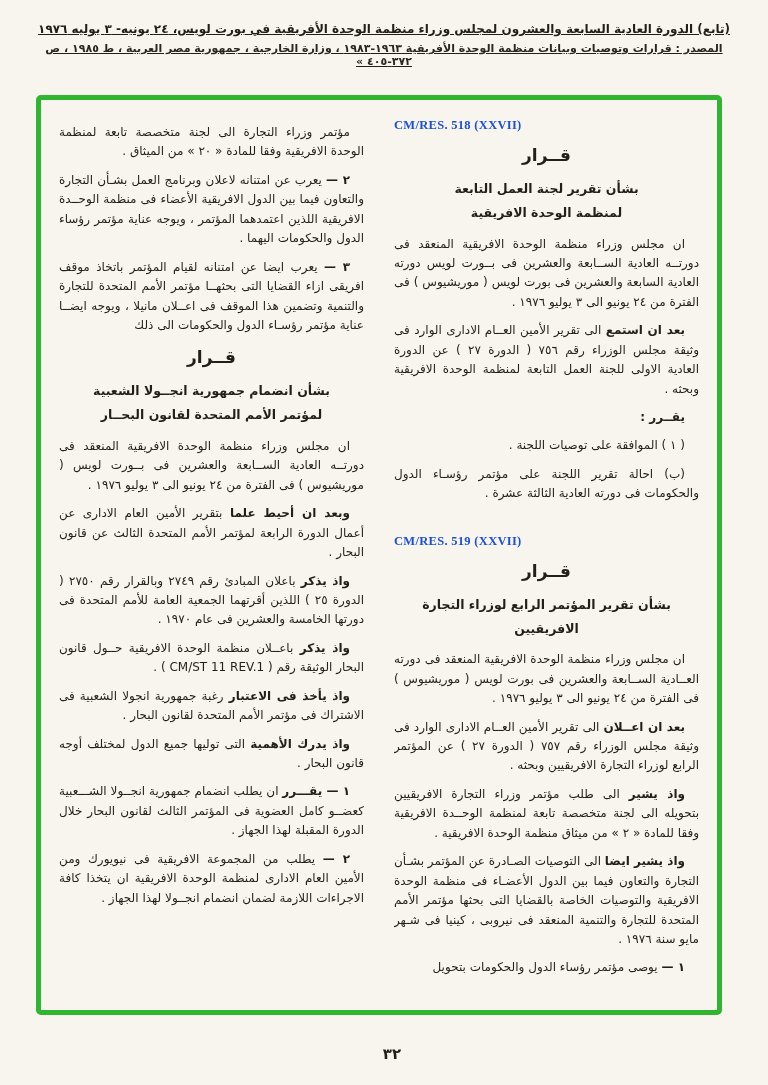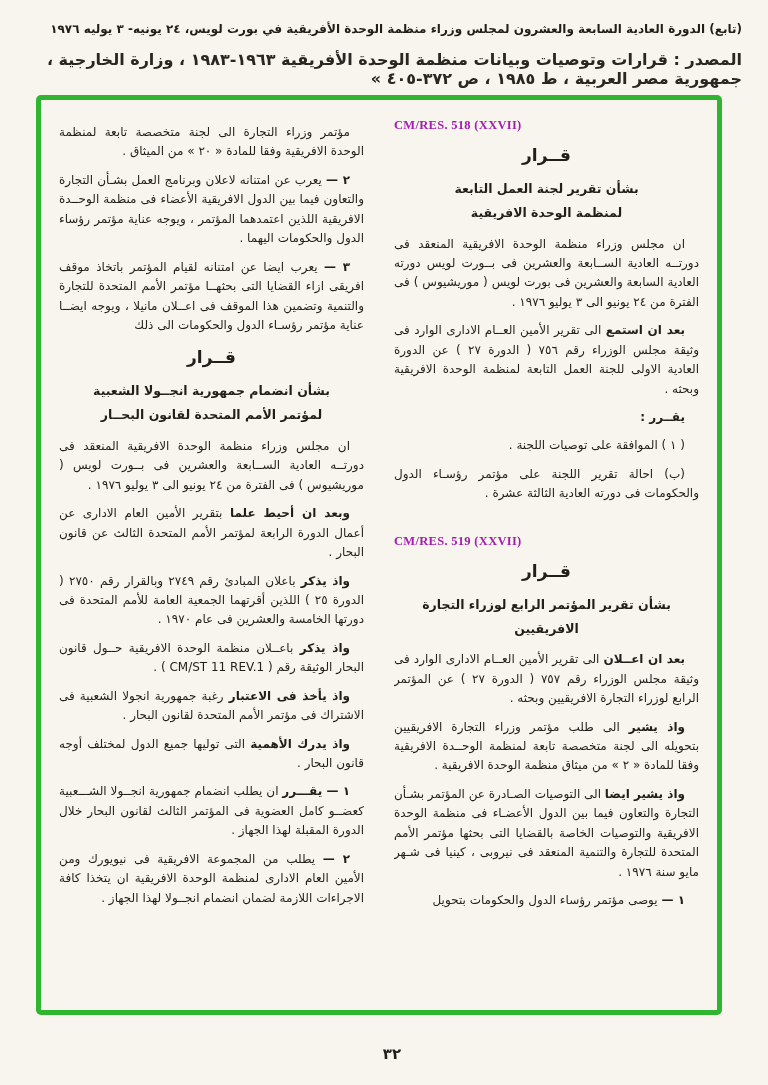--- a/index.html
+++ b/index.html
@@ -7,31 +7,33 @@
     width:768px;height:1085px;
     background:#f7f5ed;
     font-family:"DejaVu Sans", sans-serif;
     color:#221f1b;
     position:relative;
     overflow:hidden;
   }
   
   .page-header{
     direction:rtl;
+    text-align:center;
     padding:20px 26px 0 26px;
+    text-decoration:underline;
   }
   .header-line1{
     font-size:12px;
     font-weight:bold;
     line-height:1.5;
   }
   .header-line2{
-    font-size:16px;
+    font-size:11px;
     font-weight:bold;
-    margin-top:12px;
+    margin-top:4px;
     color:#2a2622;
   }
   
   .green-frame{
     position:absolute;
     left:36px; top:95px;
     width:686px; height:920px;
     border:5px solid #2fb52f;
     border-radius:5px;
     box-sizing:border-box;
@@ -52,21 +54,21 @@
   }
   
   .block-code{
     direction:ltr;
     text-align:left;
     font-family:"Liberation Serif", serif;
     font-weight:bold;
     font-size:12.5px;
     letter-spacing:.3px;
     margin:30px 0 4px 0;
-    color:#a21caf;
+    color:#1d4ed8;
   }
   .block-code.first{ margin-top:4px; }
   .block-heading{
     text-align:center;
     font-weight:bold;
     font-size:17px;
     margin:12px 0 10px 0;
   }
   .block-subject{
     text-align:center;
@@ -113,20 +115,21 @@
         <div class="block-para">ان مجلس وزراء منظمة الوحدة الافريقية المنعقد فى دورتــه العادية الســابعة والعشرين فى بــورت لويس دورته العادية السابعة والعشرين فى بورت لويس ( موريشيوس ) فى الفترة من ٢٤ يونيو الى ٣ يوليو ١٩٧٦ .</div>
         <div class="block-para"><span class="lead">بعد ان استمع</span> الى تقرير الأمين العــام الادارى الوارد فى وثيقة مجلس الوزراء رقم ٧٥٦ ( الدورة ٢٧ ) عن الدورة العادية الاولى للجنة العمل التابعة لمنظمة الوحدة الافريقية وبحثه .</div>
         <div class="block-para"><span class="lead">يقــرر :</span></div>
         <div class="block-para">( ١ ) الموافقة على توصيات اللجنة .</div>
         <div class="block-para">(ب) احالة تقرير اللجنة على مؤتمر رؤسـاء الدول والحكومات فى دورته العادية الثالثة عشرة .</div>
         <div class="block-code">CM/RES. 519 (XXVII)</div>
         <div class="block-heading">قــرار</div>
         <div class="block-subject">
           <div>بشأن تقرير المؤتمر الرابع لوزراء التجارة الافريقيين</div>
         </div>
+        <div class="block-para">ان مجلس وزراء منظمة الوحدة الافريقية المنعقد فى دورته العــادية الســابعة والعشرين فى بورت لويس ( موريشيوس ) فى الفترة من ٢٤ يونيو الى ٣ يوليو ١٩٧٦ .</div>
         <div class="block-para"><span class="lead">بعد ان اعــلان</span> الى تقرير الأمين العــام الادارى الوارد فى وثيقة مجلس الوزراء رقم ٧٥٧ ( الدورة ٢٧ ) عن المؤتمر الرابع لوزراء التجارة الافريقيين وبحثه .</div>
         <div class="block-para"><span class="lead">واذ يشير</span> الى طلب مؤتمر وزراء التجارة الافريقيين بتحويله الى لجنة متخصصة تابعة لمنظمة الوحــدة الافريقية وفقا للمادة « ٢ » من ميثاق منظمة الوحدة الافريقية .</div>
         <div class="block-para"><span class="lead">واذ يشير ايضا</span> الى التوصيات الصـادرة عن المؤتمر بشـأن التجارة والتعاون فيما بين الدول الأعضـاء فى منظمة الوحدة الافريقية والتوصيات الخاصة بالقضايا التى بحثها مؤتمر الأمم المتحدة للتجارة والتنمية المنعقد فى نيروبى ، كينيا فى شـهر مايو سنة ١٩٧٦ .</div>
         <div class="block-para"><span class="lead">١ —</span> يوصى مؤتمر رؤساء الدول والحكومات بتحويل</div>
       </div>
     <div class="column" id="col-left">
         <div class="block-para">مؤتمر وزراء التجارة الى لجنة متخصصة تابعة لمنظمة الوحدة الافريقية وفقا للمادة « ٢٠ » من الميثاق .</div>
         <div class="block-para"><span class="lead">٢ —</span> يعرب عن امتنانه لاعلان وبرنامج العمل بشـأن التجارة والتعاون فيما بين الدول الافريقية الأعضاء فى منظمة الوحــدة الافريقية اللذين اعتمدهما المؤتمر ، ويوجه عناية مؤتمر رؤساء الدول والحكومات اليهما .</div>
         <div class="block-para"><span class="lead">٣ —</span> يعرب ايضا عن امتنانه لقيام المؤتمر باتخاذ موقف افريقى ازاء القضايا التى بحثهــا مؤتمر الأمم المتحدة للتجارة والتنمية وتضمين هذا الموقف فى اعــلان مانيلا ، ويوجه ايضــا عناية مؤتمر رؤسـاء الدول والحكومات الى ذلك</div>
         <div class="block-heading">قــرار</div>

